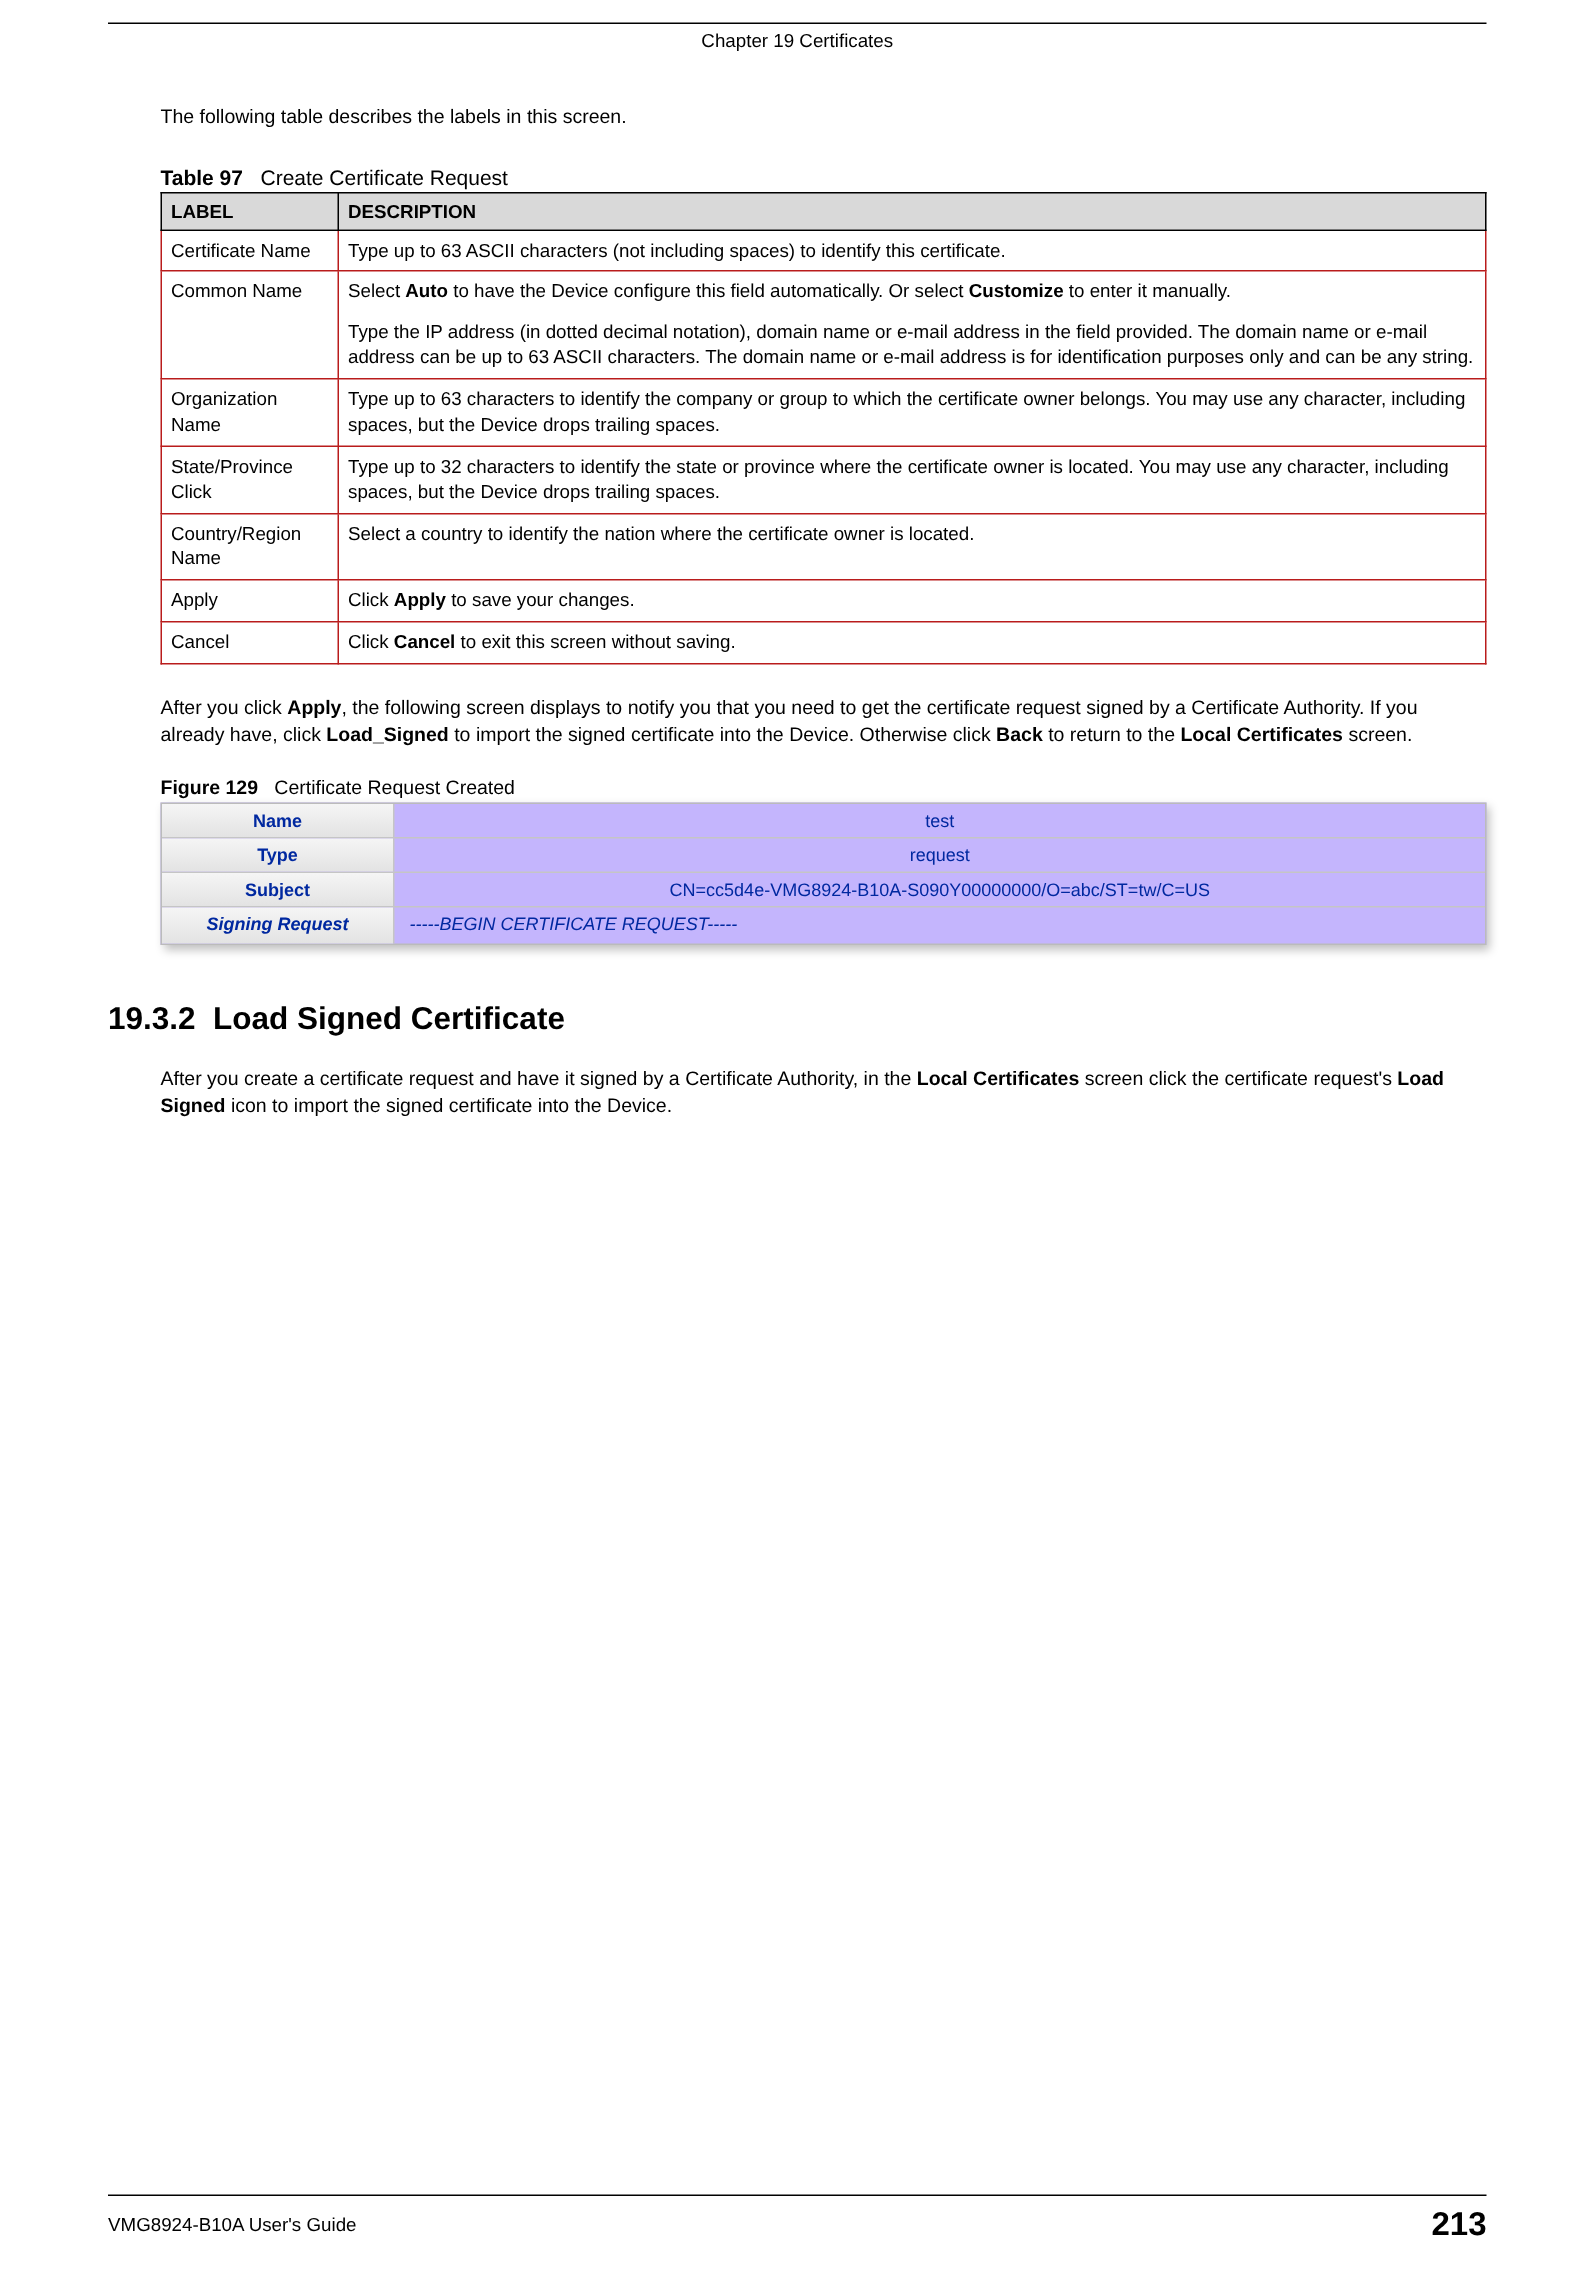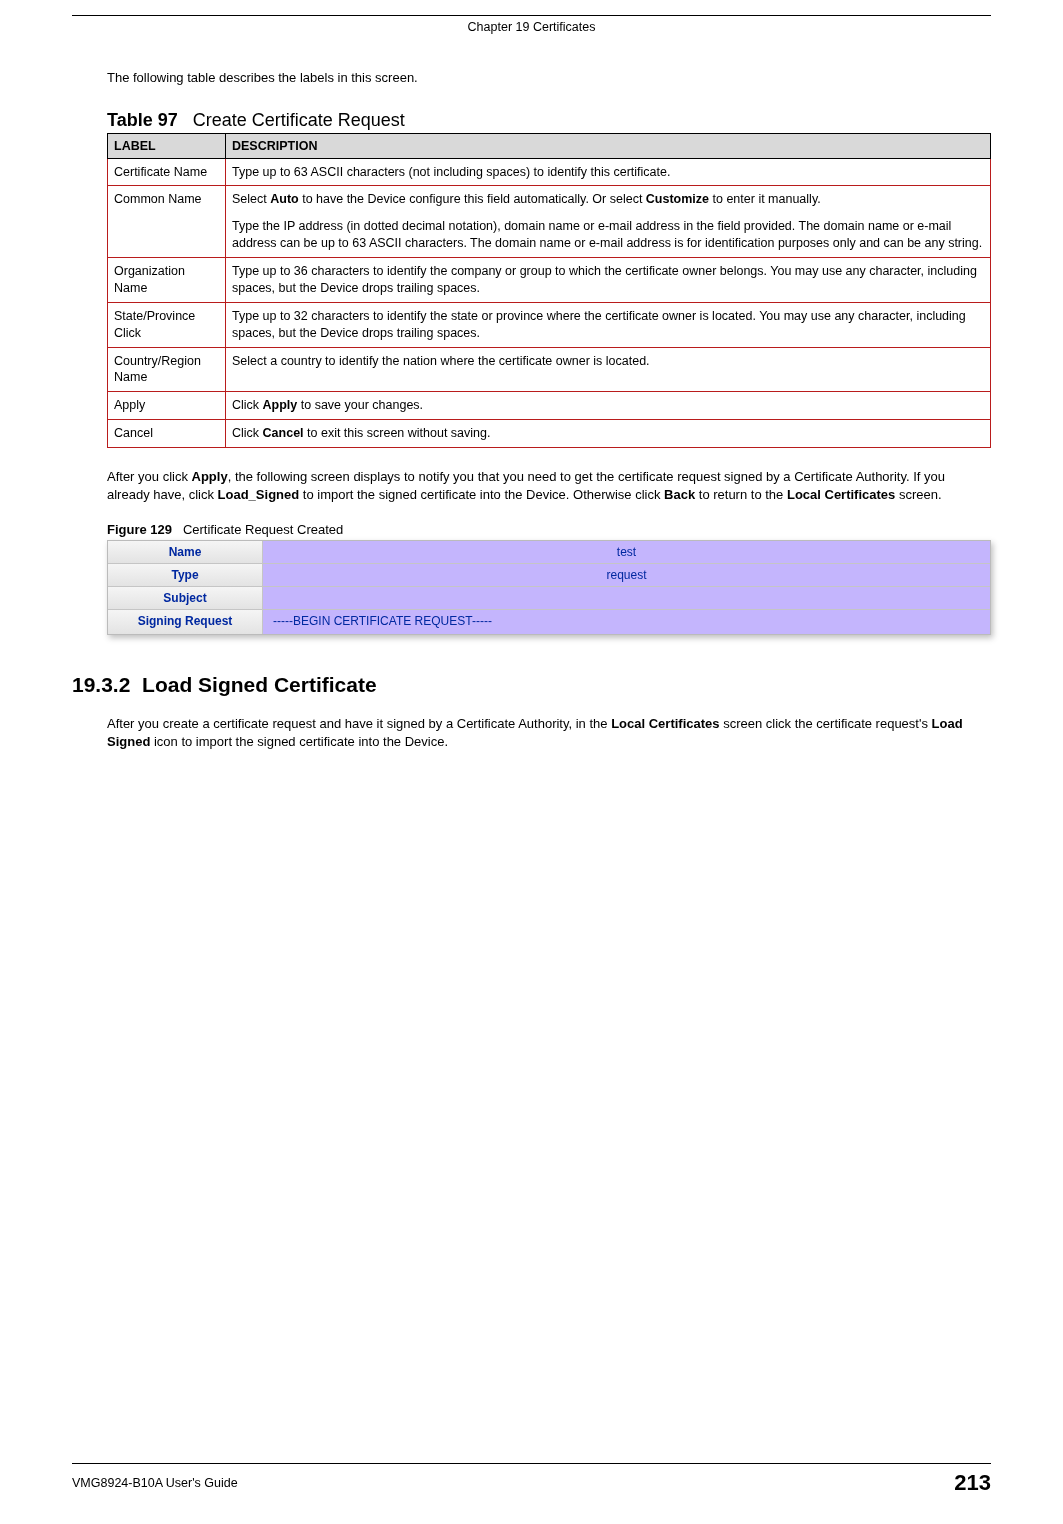--- a/index.html
+++ b/index.html
@@ -27,21 +27,21 @@
     }
     .content {
       padding-left: 35px;
     }
     .intro-text {
       font-size: 13px;
       margin-bottom: 18px;
       line-height: 1.35;
     }
     .table-caption {
-      font-size: 18px;
+      font-size: 14px;
       margin-bottom: 2px;
       margin-top: 23px;
     }
     .table-caption b { font-weight: bold; }
     table.desc-table {
       border-collapse: collapse;
       width: 100%;
       font-size: 12.5px;
       margin-bottom: 20px;
     }
@@ -76,21 +76,21 @@
       box-shadow: 2px 3px 6px rgba(0,0,0,0.25);
       width: 100%;
       margin-bottom: 38px;
       background: #c4b5fd;
       font-size: 12px;
     }
     .figure-row {
       display: flex;
       border-bottom: 1px solid #c5c5c5;
     }
-    .figure-row:last-child { border-bottom: none; }
+    .figure-row:last-child { border-bottom: none; font-style: italic; }
     .figure-label {
       width: 155px;
       background: linear-gradient(#f5f5f5,#e3e3e3);
       border-right: 1px solid #c5c5c5;
       color: #0028a0;
       font-weight: bold;
       text-align: center;
       padding: 4px 6px;
       font-family: Arial, sans-serif;
       font-size: 12px;
@@ -157,21 +157,21 @@
       <tr>
         <td class="label-col">Common Name</td>
         <td>
           <span>Select </span><b>Auto</b><span> to have the Device configure this field automatically. Or select </span><b>Customize</b><span> to enter it manually.</span>
           <div style="height:10px"></div>
           <span>Type the IP address (in dotted decimal notation), domain name or e-mail address in the field provided. The domain name or e-mail address can be up to 63 ASCII characters. The domain name or e-mail address is for identification purposes only and can be any string.</span>
         </td>
       </tr>
       <tr>
         <td class="label-col">Organization Name</td>
-        <td>Type up to 36 characters to identify the company or group to which the certificate owner belongs. You may use any character, including spaces, but the Device drops trailing spaces.</td>
+        <td>Type up to 63 characters to identify the company or group to which the certificate owner belongs. You may use any character, including spaces, but the Device drops trailing spaces.</td>
       </tr>
       <tr>
         <td class="label-col">State/Province Click</td>
         <td>Type up to 32 characters to identify the state or province where the certificate owner is located. You may use any character, including spaces, but the Device drops trailing spaces.</td>
       </tr>
       <tr>
         <td class="label-col">Country/Region Name</td>
         <td>Select a country to identify the nation where the certificate owner is located.</td>
       </tr>
       <tr>
@@ -201,20 +201,21 @@
       <div class="figure-row">
         <div class="figure-label">Name</div>
         <div class="figure-value">test</div>
       </div>
       <div class="figure-row">
         <div class="figure-label">Type</div>
         <div class="figure-value">request</div>
       </div>
       <div class="figure-row">
         <div class="figure-label">Subject</div>
+        <div class="figure-value">CN=cc5d4e-VMG8924-B10A-S090Y00000000/O=abc/ST=tw/C=US</div>
       </div>
       <div class="figure-row">
         <div class="figure-label">Signing Request</div>
         <div class="figure-value left">
           <span>-----BEGIN CERTIFICATE REQUEST-----</span><br>
         </div>
       </div>
     </div>
 
     <h2 class="section-heading">

